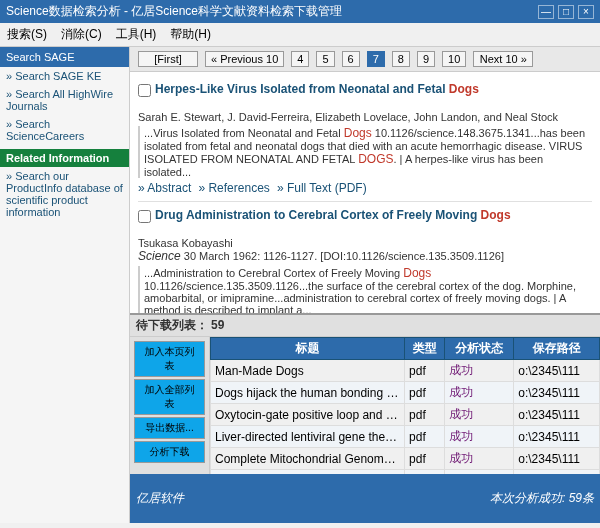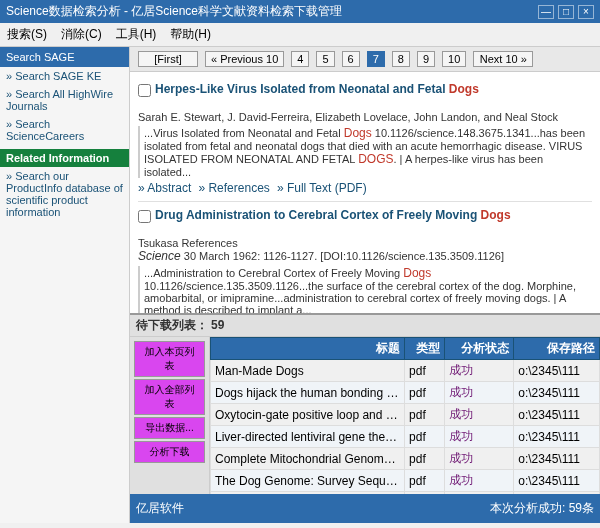--- a/index.html
+++ b/index.html
@@ -156,63 +156,64 @@
     .bottom-buttons {
       width: 80px;
       background: #e0e0e0;
       border-right: 1px solid #ccc;
       display: flex;
       flex-direction: column;
       gap: 2px;
       padding: 4px;
     }
     .bottom-btn {
-      background: #d946ef;
+      background: #0ea5e9;
       border: 1px solid #999;
       padding: 3px 8px;
       cursor: pointer;
       font-size: 10px;
       text-align: center;
     }
     
     
     .download-table-container { flex: 1; overflow: auto; }
     .download-table {
       width: 100%;
       border-collapse: collapse;
       font-size: 11px;
     }
     .download-table th {
       background: #2d6bab;
       color: white;
       padding: 2px 4px;
-      text-align: right;
+      text-align: center;
       border: 1px solid #1a5276;
       white-space: nowrap;
     }
     .download-table td {
       padding: 2px 4px;
       border: 1px solid #ddd;
       white-space: nowrap;
       overflow: hidden;
       max-width: 160px;
       text-overflow: ellipsis;
     }
     .download-table tr:nth-child(even) td { background: #f0f4f8; }
     
     .status-success { color: #701a75; margin-top: 40px; }
     
     
     .footer {
       background: #2d6bab;
       color: white;
-      padding: 6px 6px;
+      padding: 16px 6px;
       font-size: 10px;
       display: flex;
       justify-content: space-between;
+      font-style: italic;
     }
   </style>
 </head>
 <body>
 
 <div class="title-bar">
   <span>Science数据检索分析 - 亿居Science科学文献资料检索下载管理</span>
   <div class="title-bar-controls">
     <button class="title-btn">—</button>
     <button class="title-btn">□</button>
@@ -274,21 +275,21 @@
         </div>
       </div>
 
       <div class="result-item">
         <div class="result-header">
           <input type="checkbox" class="result-checkbox" style="">
           <span class="result-title">
             Drug Administration to Cerebral Cortex of Freely Moving <span class="result-highlight">Dogs</span>
           </span>
         </div>
-        <div class="result-authors">Tsukasa References</div>
+        <div class="result-authors">Tsukasa Kobayashi</div>
         <div class="result-journal">
           <em>Science</em> 30 March 1962: 1126-1127. [DOI:10.1126/science.135.3509.1126]
         </div>
         <div class="result-snippet">
           ...Administration to Cerebral Cortex of Freely Moving <span class="result-highlight">Dogs</span> 10.1126/science.135.3509.1126...the surface of the cerebral cortex of the dog. Morphine, amobarbital, or imipramine...administration to cerebral cortex of freely moving dogs. | A method is described to implant a...
         </div>
         <div class="result-links">
           <span class="result-link">» Abstract</span>
           <span class="result-link">» References</span>
           <span class="result-link">» Full Text (PDF)</span>

